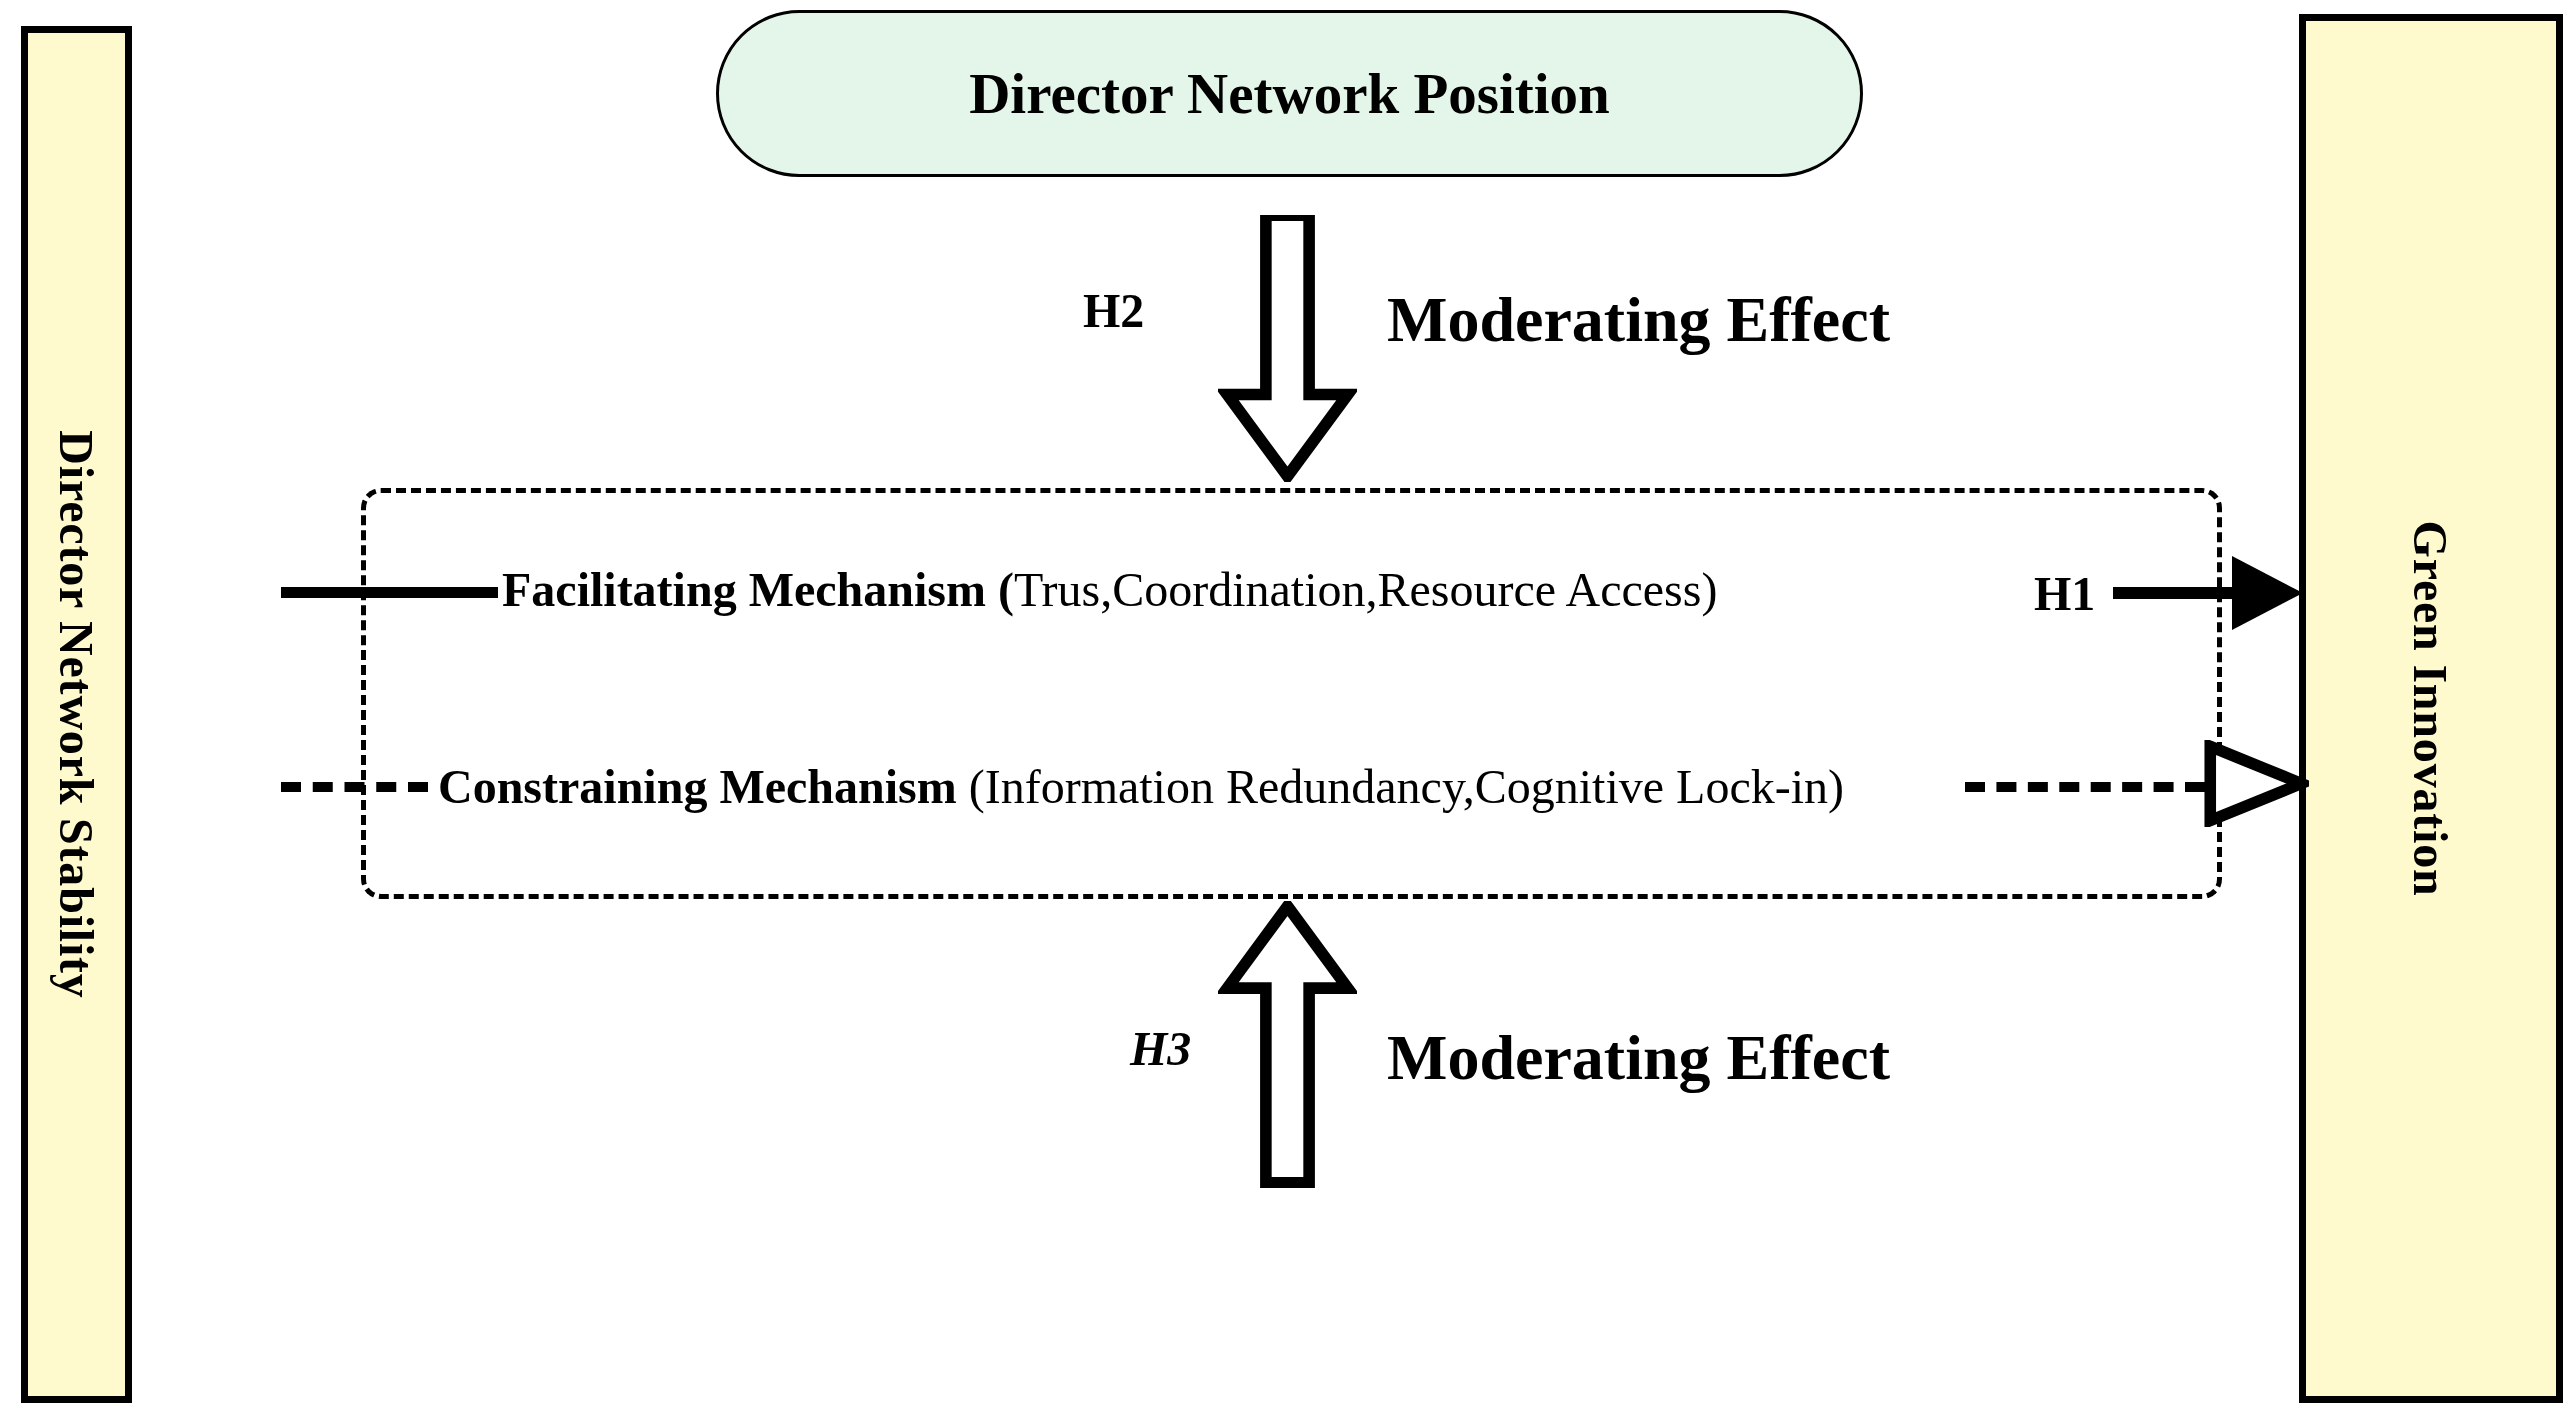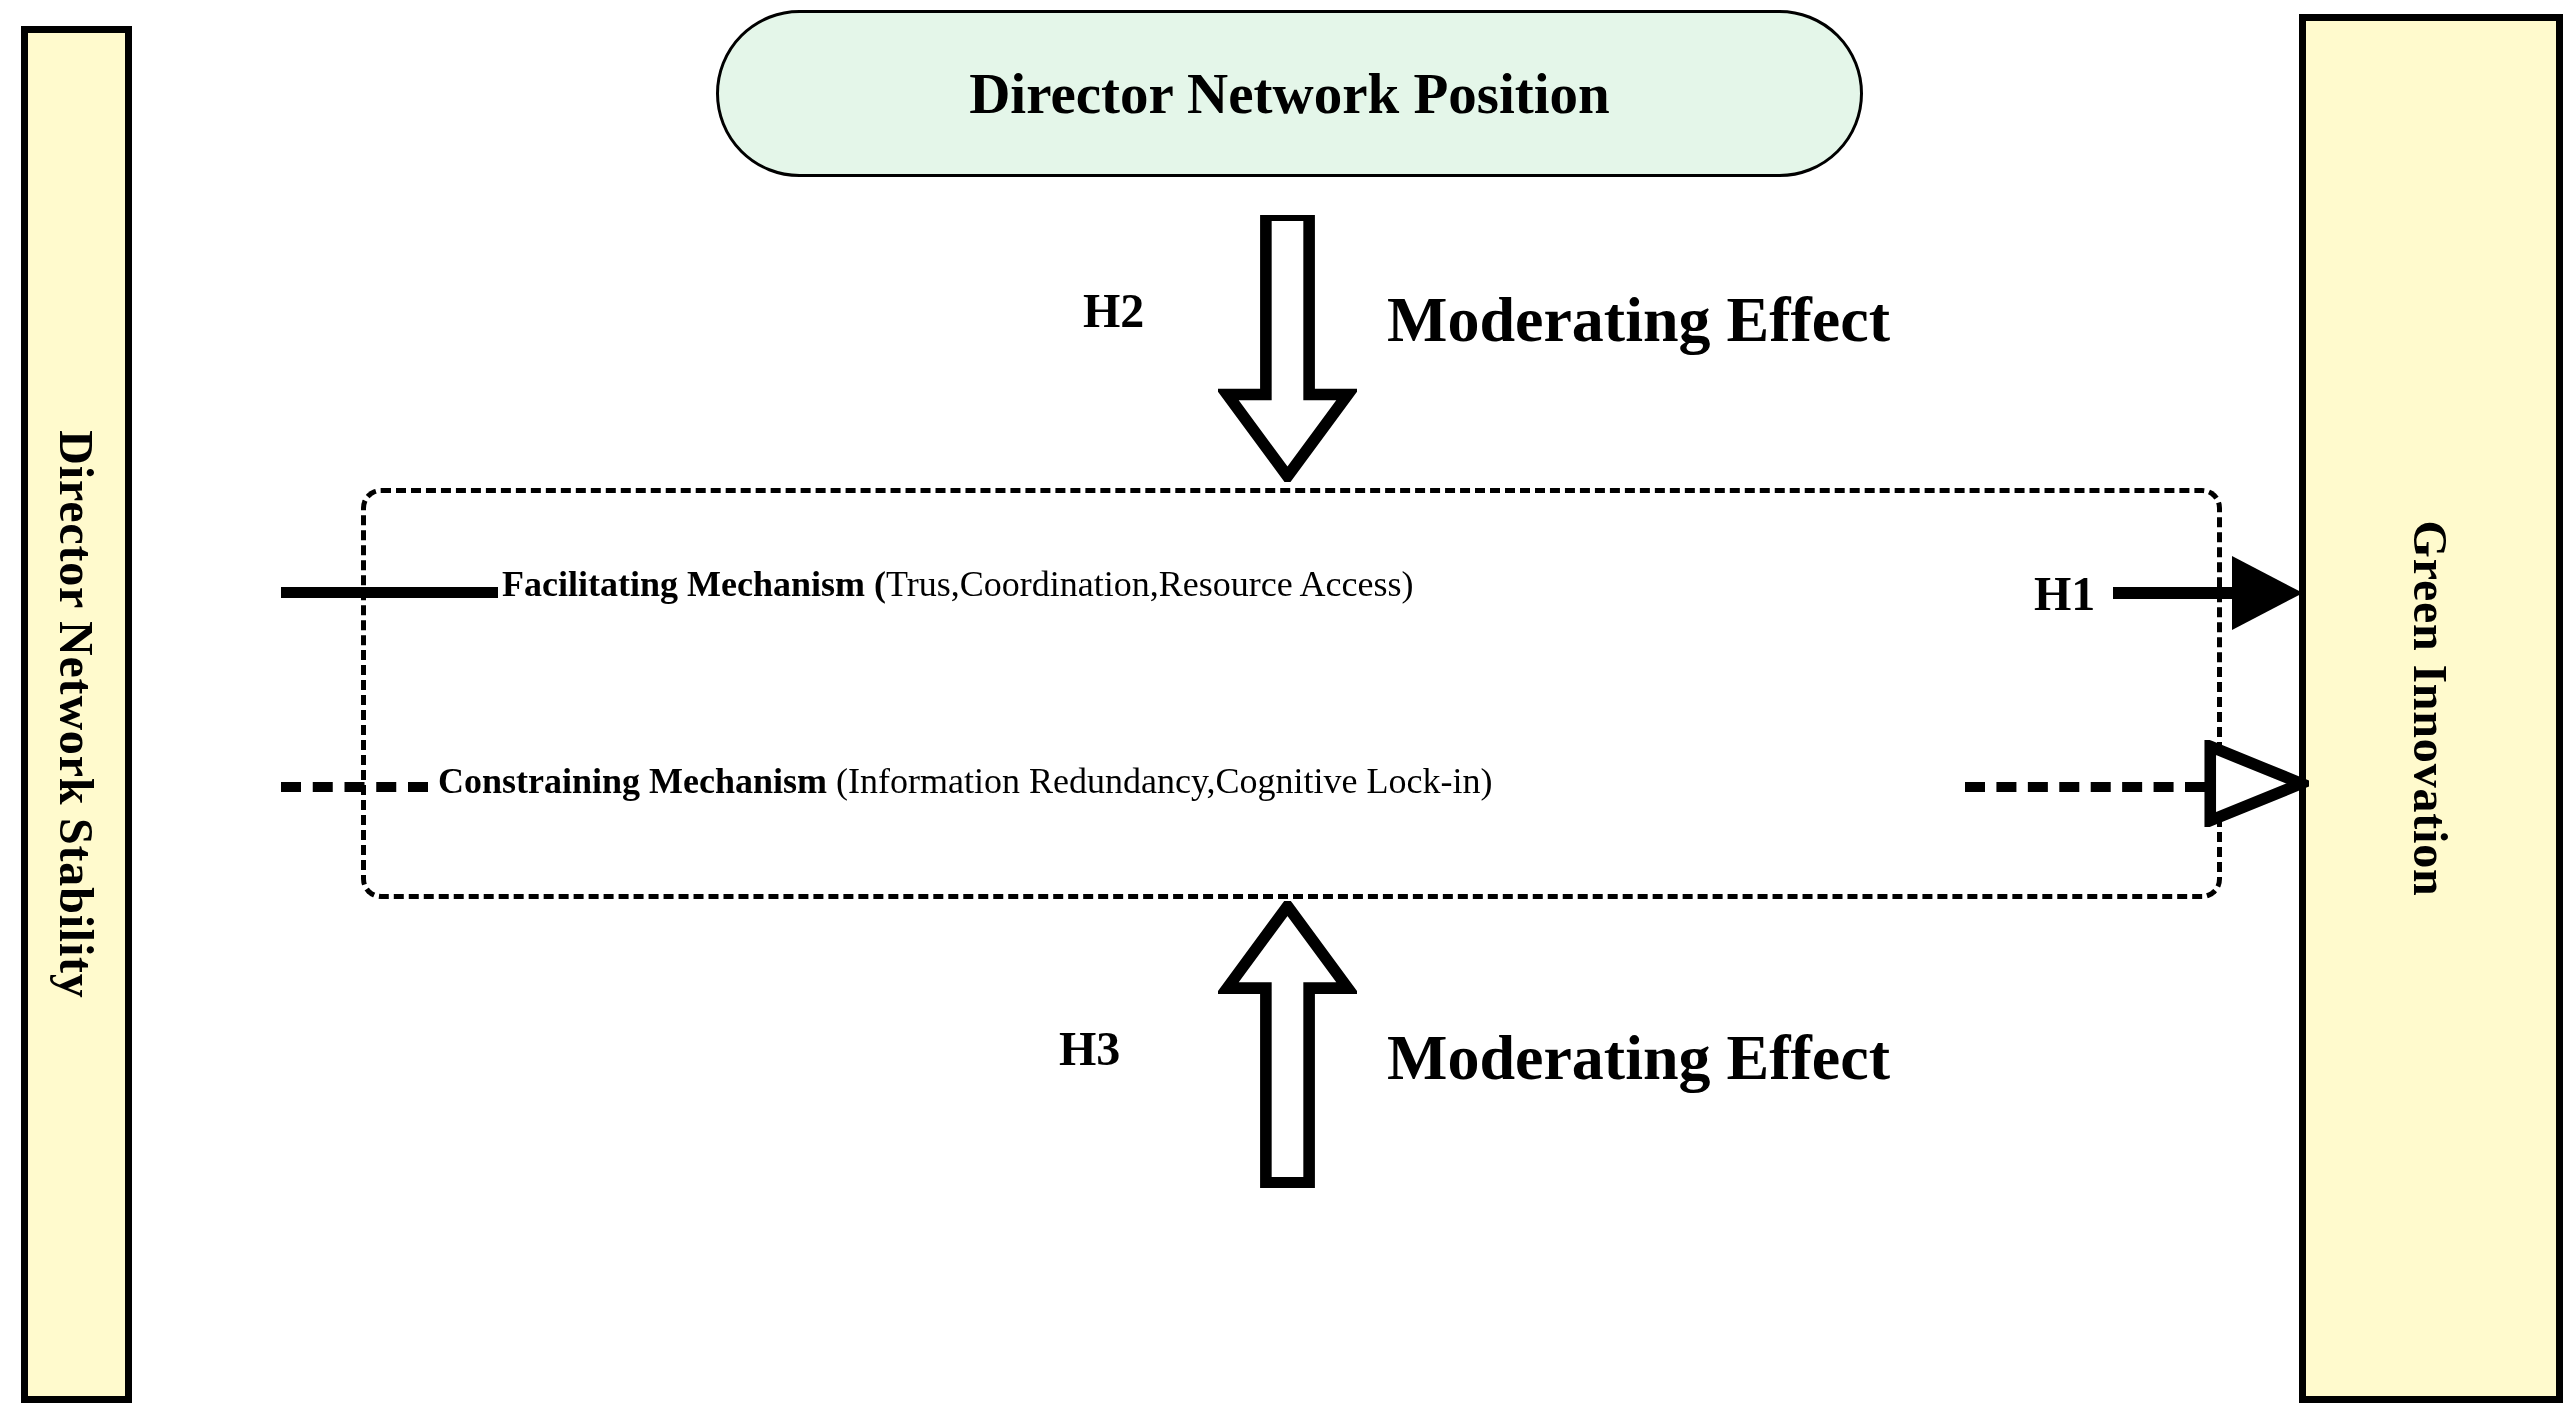--- a/index.html
+++ b/index.html
@@ -56,40 +56,40 @@
     left:361px; top:488px; width:1861px; height:411px;
     border:5.4px dashed #000;
     border-radius:20px;
     box-sizing:border-box;
   }
 
   
   .mech-row{
     position:absolute;
     white-space:nowrap;
-    font-size:36px;
+    font-size:48px;
     color:#000;
     line-height:1;
   }
   .mech-row .b{ font-weight:700; }
   .mech-row .n{ font-weight:400; }
   #row-facilitating{ left:502px; top:566px; }
   #row-constraining{ left:438px; top:763px; }
 
   .hyp{
     position:absolute;
     font-weight:700;
     font-size:48px;
     color:#000000;
     white-space:nowrap;
     text-align:center;
   }
   #lbl-h1{ left:2034px; top:566px; }
   #lbl-h2{ left:1083px; top:283px; }
-  #lbl-h3{ left:1059px; top:1021px; }
+  #lbl-h3{ left:1130px; top:1021px;font-style:italic; }
 
   .mod-eff{
     position:absolute;
     font-weight:700;
     font-size:64px;
     color:#000;
     white-space:nowrap;
   }
   #lbl-mod-top{ left:1387px; top:283px; }
   #lbl-mod-bot{ left:1387px; top:1021px; }

